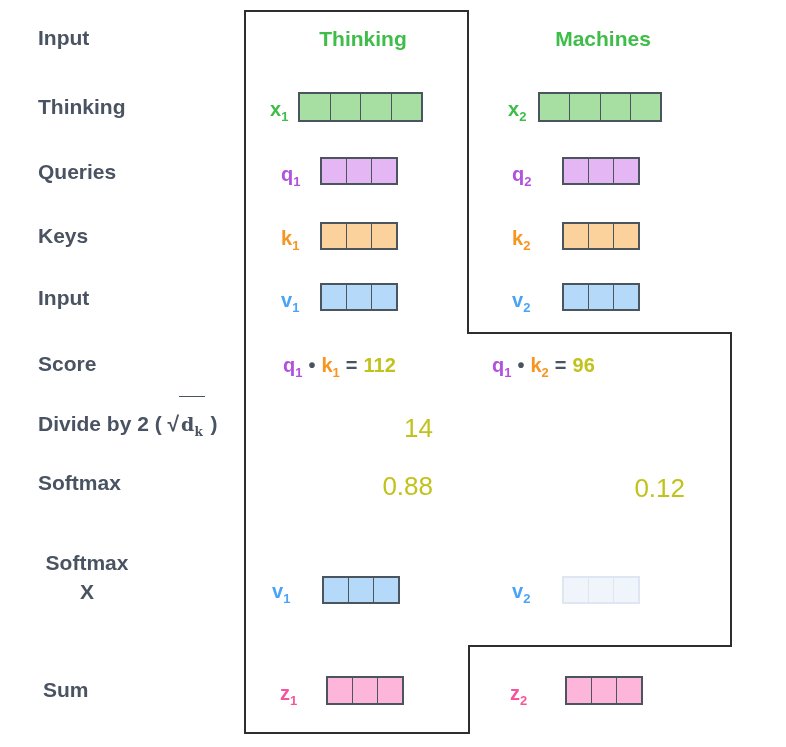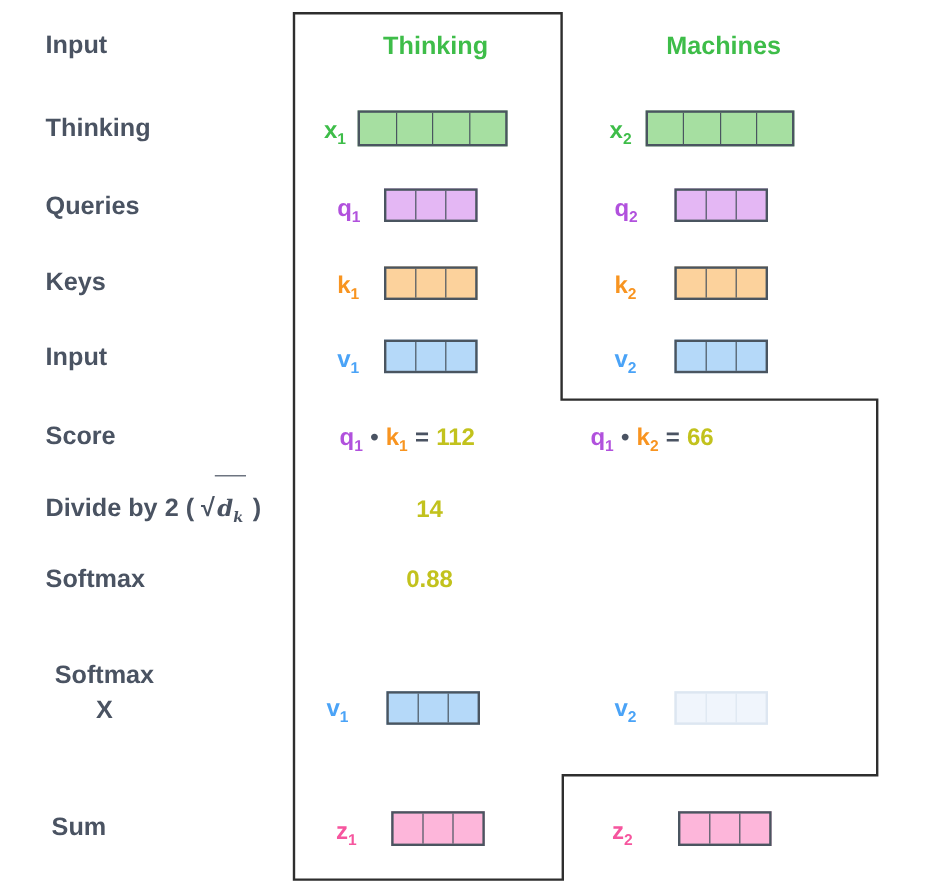--- a/index.html
+++ b/index.html
@@ -33,25 +33,25 @@
   .vec .cell + .cell{border-left:1.5px solid var(--vec_border);}
   .green-fill{background:var(--green_fill);}
   .purple-fill{background:var(--purple_fill);}
   .orange-fill{background:var(--orange_fill);}
   .blue-fill{background:var(--blue_fill);}
   .pink-fill{background:var(--pink_fill);}
   .vec.faded{border-color:var(--faded_border);background:var(--faded_fill);}
   .vec.faded .cell + .cell{border-left-color:var(--faded_border);}
   .score{position:absolute;font-size:20px;font-weight:bold;text-align:left;white-space:nowrap;line-height:1.2;}
   .score .gap{margin:0 6px;}
-  .num{position:absolute;font-size:20px;font-weight:bold;text-align:center;color:var(--olive_text);line-height:1.2;}
+  .num{position:absolute;font-size:26px;font-weight:normal;text-align:right;color:var(--olive_text);line-height:1.2;}
   .softmax-mult{position:absolute;text-align:center;font-size:21px;font-weight:600;color:var(--dark);line-height:29px;}
   .math .radical{font-style:normal;}
   .math .radicand{
-    font-family:"DejaVu Serif",serif;font-style:italic;
+    font-family:"DejaVu Serif",serif;
     border-top:1.6px solid var(--dark);padding:16px 2px;font-size:19px;text-align:right;
   }
   .math .radicand sub{font-size:12px;line-height:0;}
 </style>
 </head>
 <body>
 
 <div id="stage">
 
   <svg class="outline" width="786" height="747" viewBox="0 0 786 747">
@@ -136,26 +136,27 @@
   <div class="vec blue-fill" style="left:562px;top:283px;width:78px;height:28px">
       <div class="cell"></div>
       <div class="cell"></div>
       <div class="cell"></div>
     </div>
 
   <div class="score" style="left:283px;top:353px;width:168px">
     <span class="purple"><span>q</span><sub>1</sub></span><span class="dark gap">•</span><span class="orange"><span>k</span><sub>1</sub></span><span class="dark gap">=</span><span class="olive">112</span>
   </div>
   <div class="score" style="left:492px;top:353px;width:165px">
-    <span class="purple"><span>q</span><sub>1</sub></span><span class="dark gap">•</span><span class="orange"><span>k</span><sub>2</sub></span><span class="dark gap">=</span><span class="olive">66</span>
+    <span class="purple"><span>q</span><sub>1</sub></span><span class="dark gap">•</span><span class="orange"><span>k</span><sub>2</sub></span><span class="dark gap">=</span><span class="olive">96</span>
   </div>
 
   <div class="num" style="left:283px;top:413px;width:150px">14</div>
 
   <div class="num" style="left:283px;top:471px;width:150px">0.88</div>
+  <div class="num" style="left:520px;top:473px;width:165px">0.12</div>
 
   <div class="vlabel blue" style="left:272px;top:579px"><span>v</span><sub>1</sub></div>
   <div class="vec blue-fill" style="left:322px;top:576px;width:78px;height:28px">
       <div class="cell"></div>
       <div class="cell"></div>
       <div class="cell"></div>
     </div>
   <div class="vlabel blue" style="left:512px;top:579px"><span>v</span><sub>2</sub></div>
   <div class="vec faded" style="left:562px;top:576px;width:78px;height:28px">
       <div class="cell"></div>

